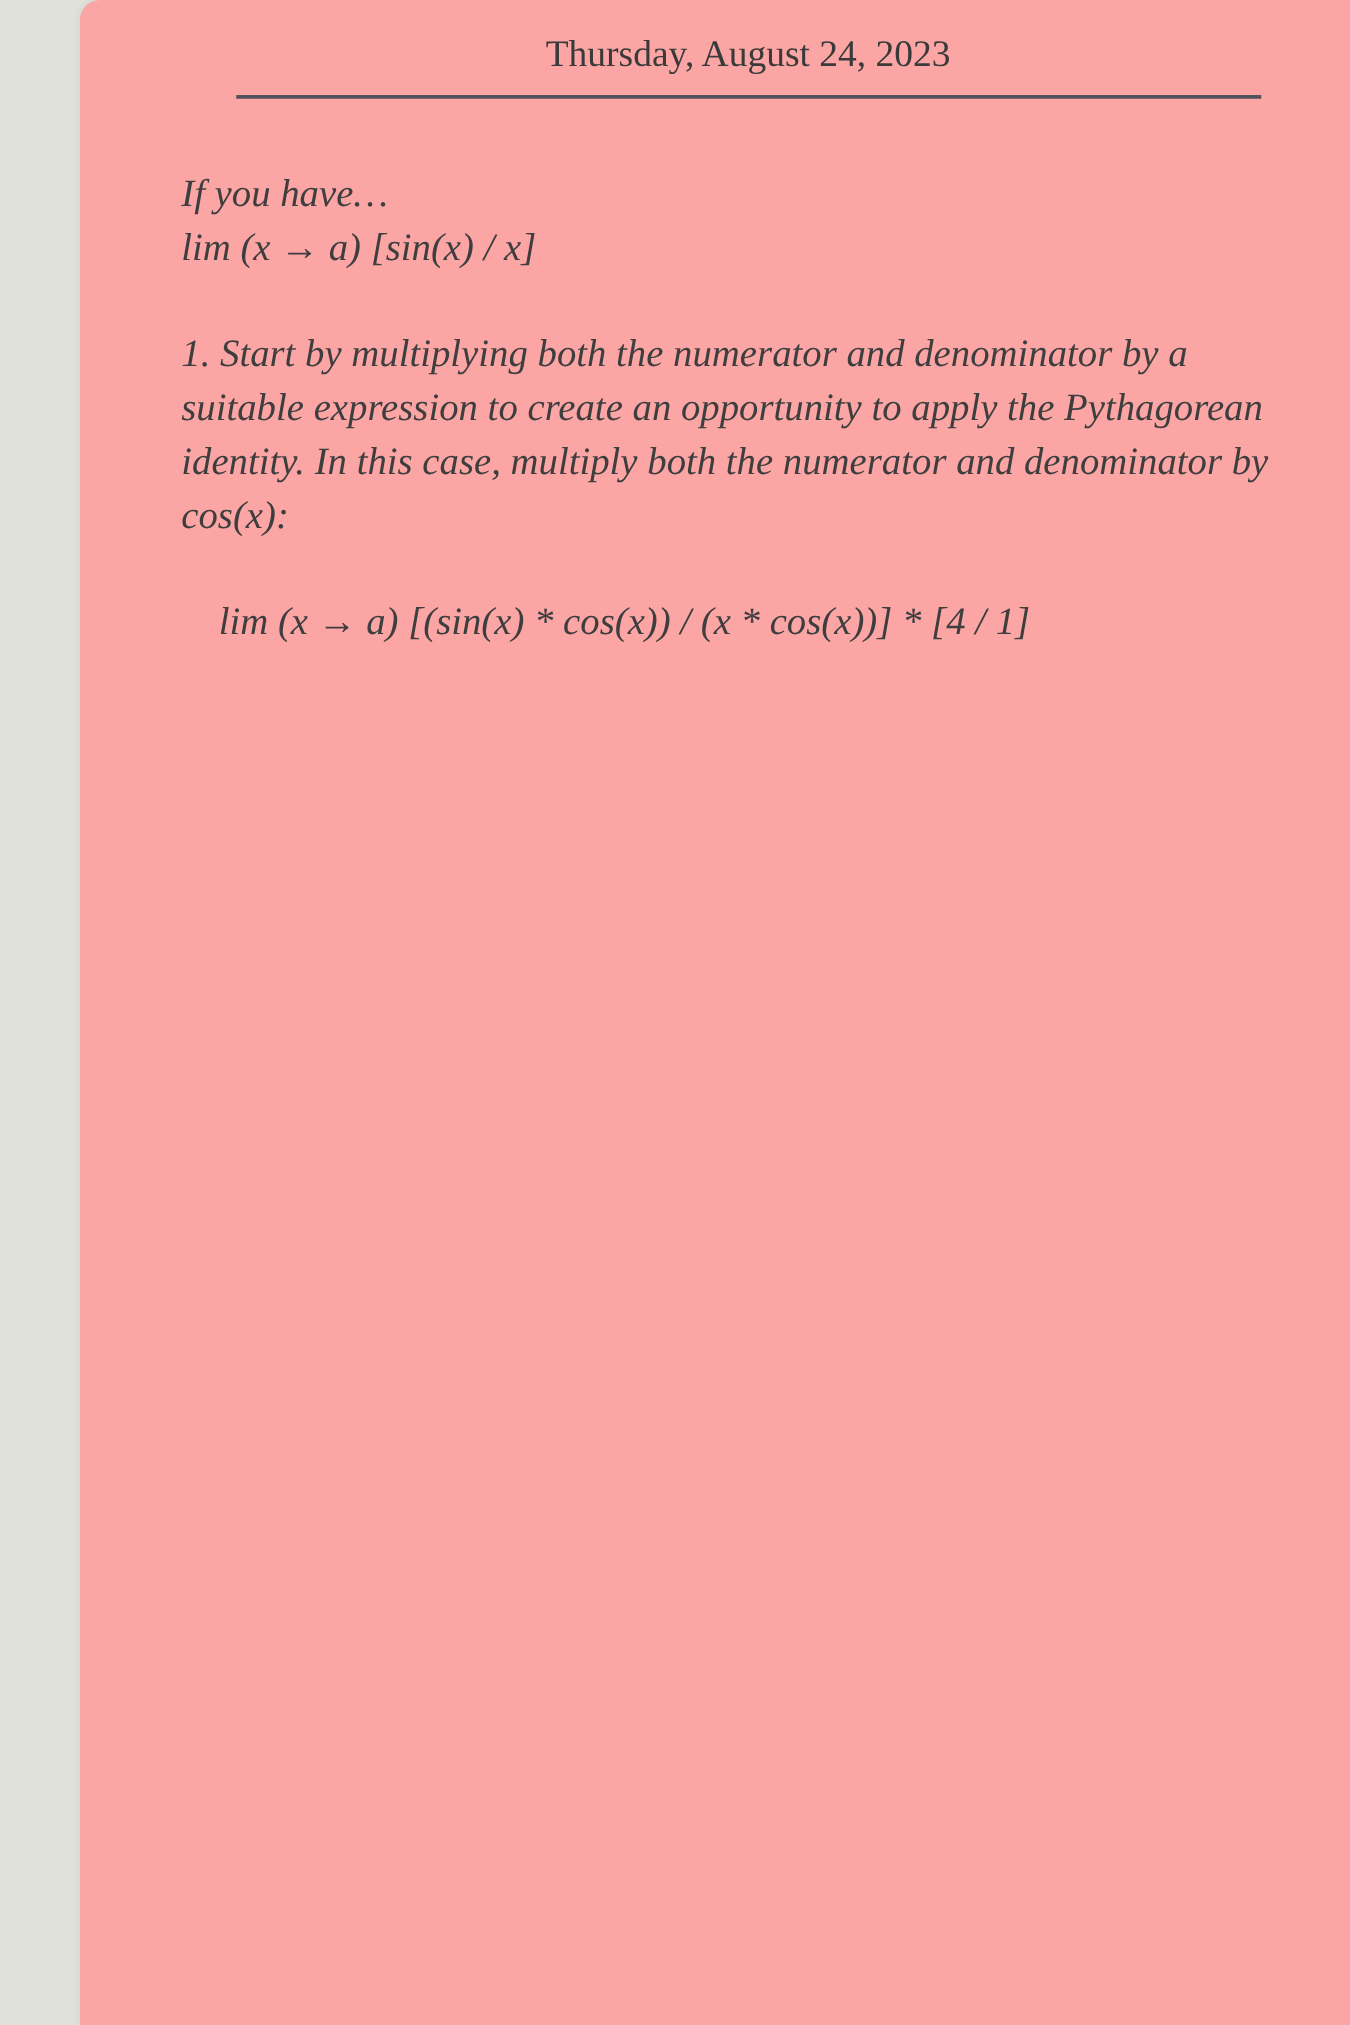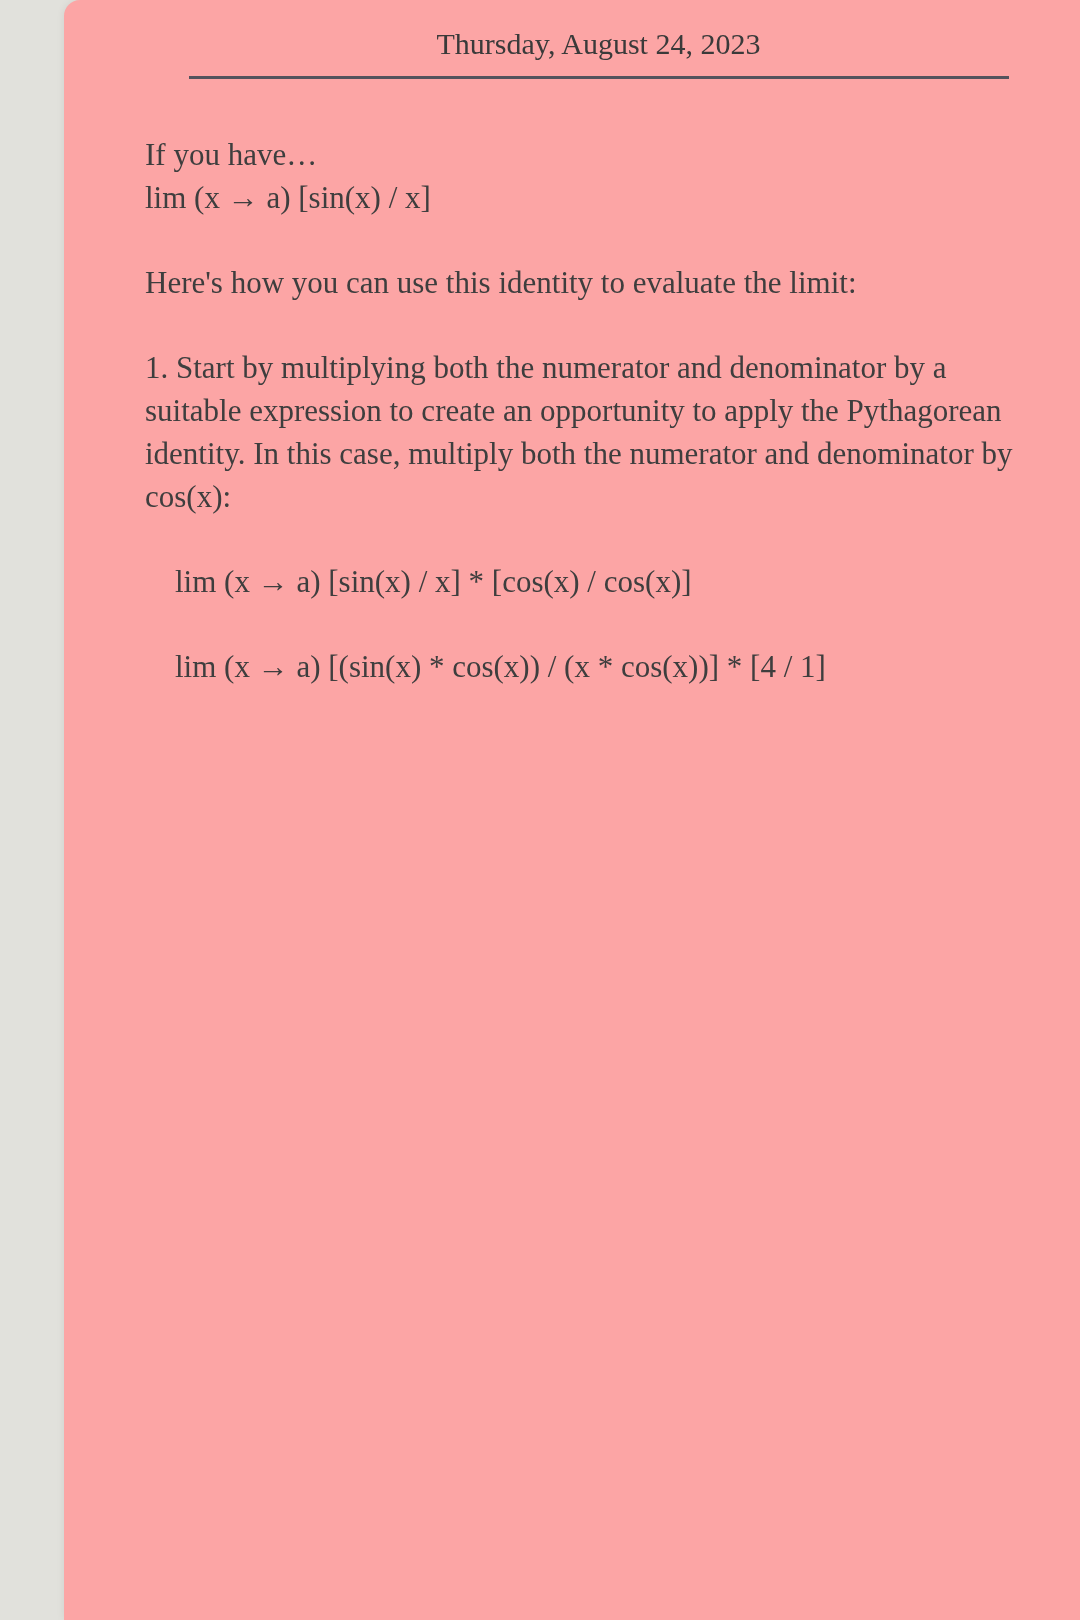--- a/index.html
+++ b/index.html
@@ -42,20 +42,21 @@
   }
   .note-body {
     padding: 54px 90px 40px 81px;
     font-size: 31px;
     line-height: 43px;
     color: #3e3e3e;
   }
   .para {
     margin: 0;
     white-space: pre-line;
+    font-style: italic;
   }
   .para + .para {
     margin-top: 42px;
   }
   .formula {
     text-indent: 30px;
   }
 </style>
 </head>
 <body>
@@ -66,25 +67,23 @@
     <div class="date">Thursday, August 24, 2023</div>
     <div class="rule"></div>
   </header>
 
   <div class="note-body">
     <p class="para">If you have…
 lim (x → a) [sin(x) / x]</p>
 
 
 
-    <p class="para">Here's how you can use this identity to evaluate the limit:</p>
 
     <p class="para">1. Start by multiplying both the numerator and denominator by a suitable expression to create an opportunity to apply the Pythagorean identity. In this case, multiply both the numerator and denominator by cos(x):</p>
 
-    <p class="para formula">lim (x → a) [sin(x) / x] * [cos(x) / cos(x)]</p>
 
 
     <p class="para formula">lim (x → a) [(sin(x) * cos(x)) / (x * cos(x))] * [4 / 1]</p>
 
 
   </div>
 
 </div>
 
 </body></html>

